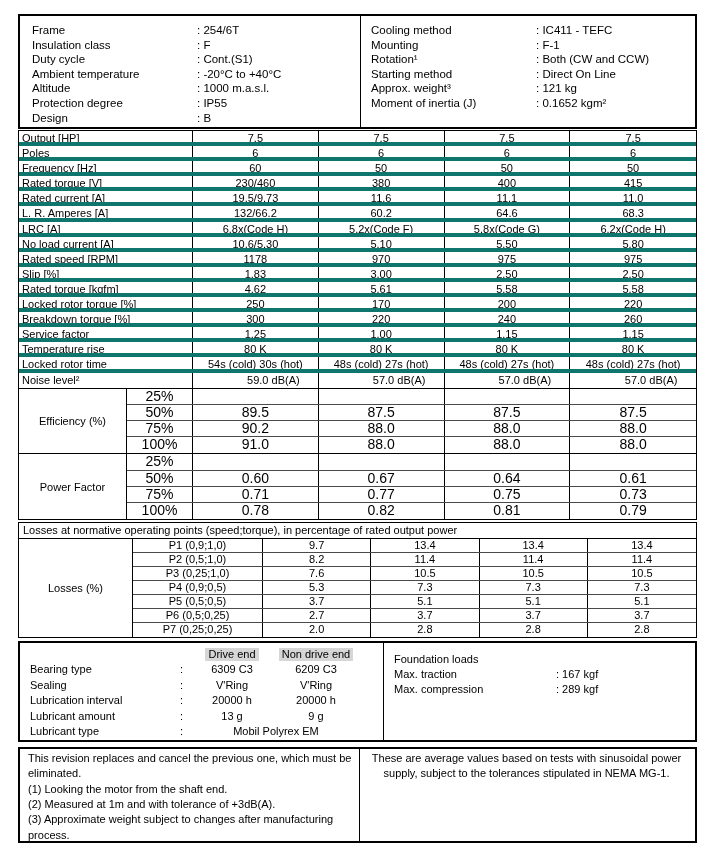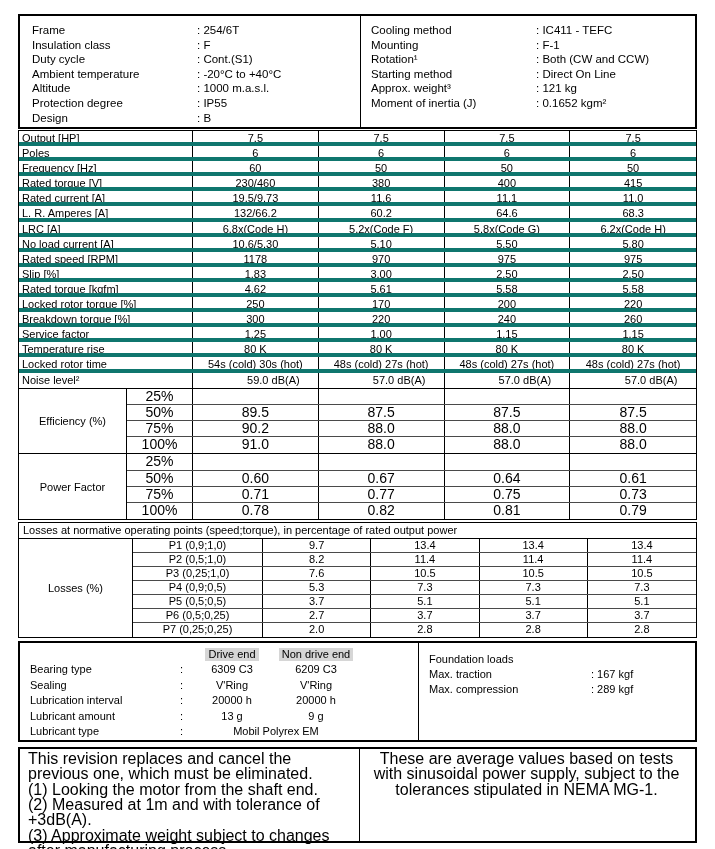--- a/index.html
+++ b/index.html
@@ -62,32 +62,32 @@
   .lrows { flex: 1; }
   .lrow {
     display: grid; grid-template-columns: 130px 1fr 1fr 1fr 1fr;
     height: 14px; line-height: 13.4px; font-size: 11px;
     border-bottom: 1px solid #4a4a4a;
   }
   .lrow:last-child { border-bottom: none; }
 
   
   .bear-box { display: flex; border: 2px solid #000; height: 101px; margin-top: 3px; font-size: 11px; }
-  .bear-left { width: 399px; border-right: 1px solid #000; padding: 4px 0 0 10px; }
+  .bear-left { width: 364px; border-right: 1px solid #000; padding: 4px 0 0 10px; }
   .brow { display: grid; grid-template-columns: 150px 12px 80px 88px; height: 15.4px; line-height: 15.4px; }
   .brow .bcol { text-align: center; }
   .brow.span-row { grid-template-columns: 150px 12px 168px; }
   .hl { background: #d6d6d6; display: inline-block; padding: 0 3px; line-height: 13px; }
   .bear-right { flex: 1; padding: 8px 0 0 10px; }
   .f-title { height: 16px; line-height: 16px; }
   .frow { display: flex; height: 15.4px; line-height: 15.4px; }
   .frow .f-label { width: 162px; flex-shrink: 0; }
 
   
-  .notes { display: flex; border: 2px solid #000; height: 96px; margin-top: 5px; font-size: 16px; }
+  .notes { display: flex; border: 2px solid #000; height: 96px; margin-top: 5px; font-size: 11px; }
   .notes-left { width: 340px; border-right: 1px solid #000; padding: 2px 6px 0 8px; line-height: 15.3px; }
   .notes-right { flex: 1; padding: 2px 10px 0 8px; line-height: 15.3px; text-align: center; }
 </style>
 </head>
 <body>
 
 <div class="page">
 
   <div class="info-box">
     <div class="info-half">

